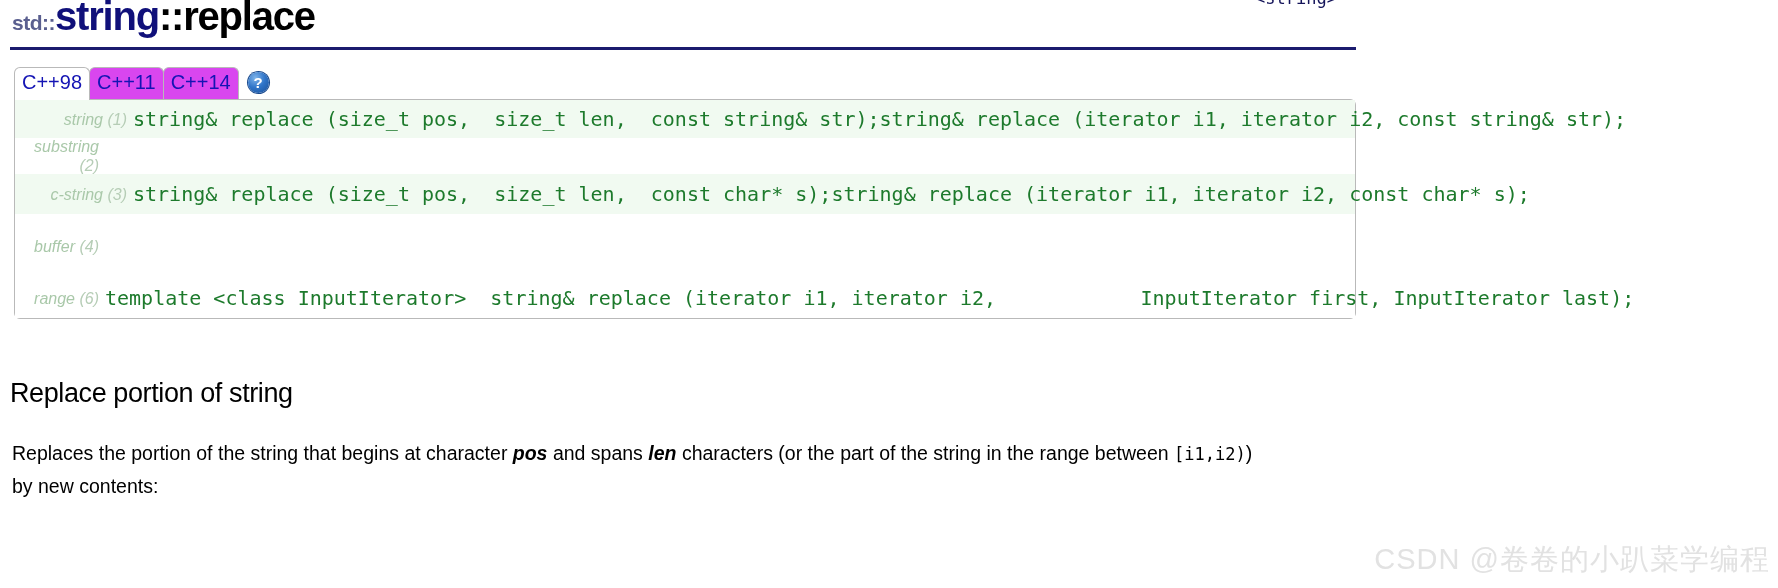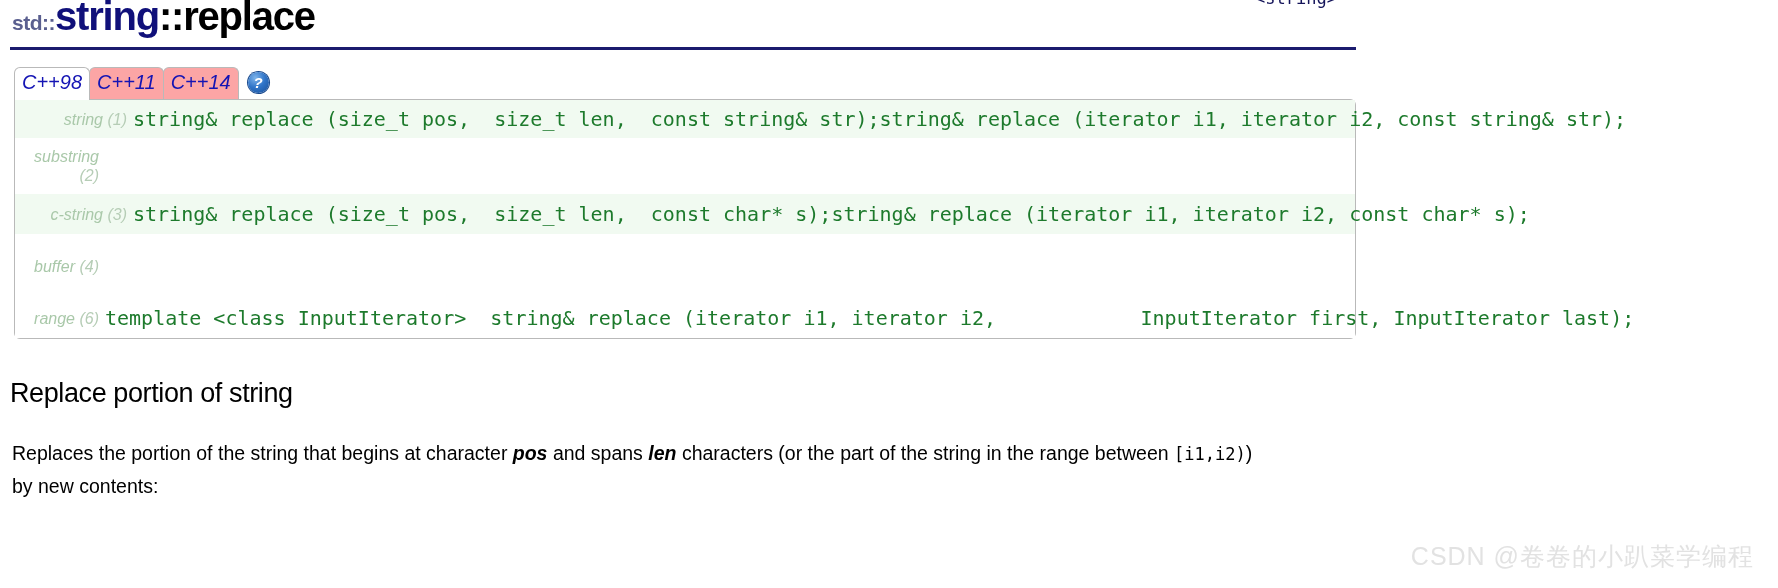--- a/index.html
+++ b/index.html
@@ -68,32 +68,31 @@
   }
 
   
   #tabbar {
     position: absolute;
     left: 14px;
     top: 67px;
     height: 34px;
     display: flex;
     align-items: flex-start;
-    font-style: italic;
   }
   .tab {
     font-family: "Liberation Sans", sans-serif;
     font-size: 20px;
     color: #1414b4;
     border: 1px solid #b9b9b9;
     border-bottom: none;
     border-radius: 6px 6px 0 0;
     padding: 3px 7px 5px 7px;
     line-height: 22px;
-    background: #fca5a5;
+    background: #d946ef;
     position: relative;
     margin-right: -1px;
     white-space: nowrap;
     box-sizing: border-box;
     height: 33px;
   }
   .tab.active {
     background: #ffffff;
     z-index: 3;
   }
@@ -156,21 +155,21 @@
     flex: 1 1 auto;
     font-family: "DejaVu Sans Mono", "Liberation Mono", monospace;
     font-size: 20px;
     color: #1d7a2c;
     line-height: 20px;
     white-space: pre;
     overflow: visible;
   }
   
   .h1 { height: 38px; }
-  .h2 { height: 56px; }
+  .h2 { height: 36px; }
   .h3 { height: 40px; }
   .h4 { height: 64px; }
   .h5 { height: 34px; }
   .h6 { height: 40px; }
 
   
   #section-heading {
     position: absolute;
     left: 10px;
     top: 378px;
@@ -193,23 +192,23 @@
     font-style: italic;
   }
   #body-paragraph code {
     font-family: "DejaVu Sans Mono", "Liberation Mono", monospace;
     font-size: 17px;
   }
 
   
   #watermark {
     position: absolute;
-    right: 24px;
+    right: 8px;
     top: 540px;
-    font-size: 25px;
+    font-size: 29px;
     color: #e2e2e2;
     white-space: nowrap;
     font-family: "Liberation Sans", sans-serif;
     letter-spacing: 1px;
   }
 </style>
 </head>
 <body>
 
 <div id="header-area">

